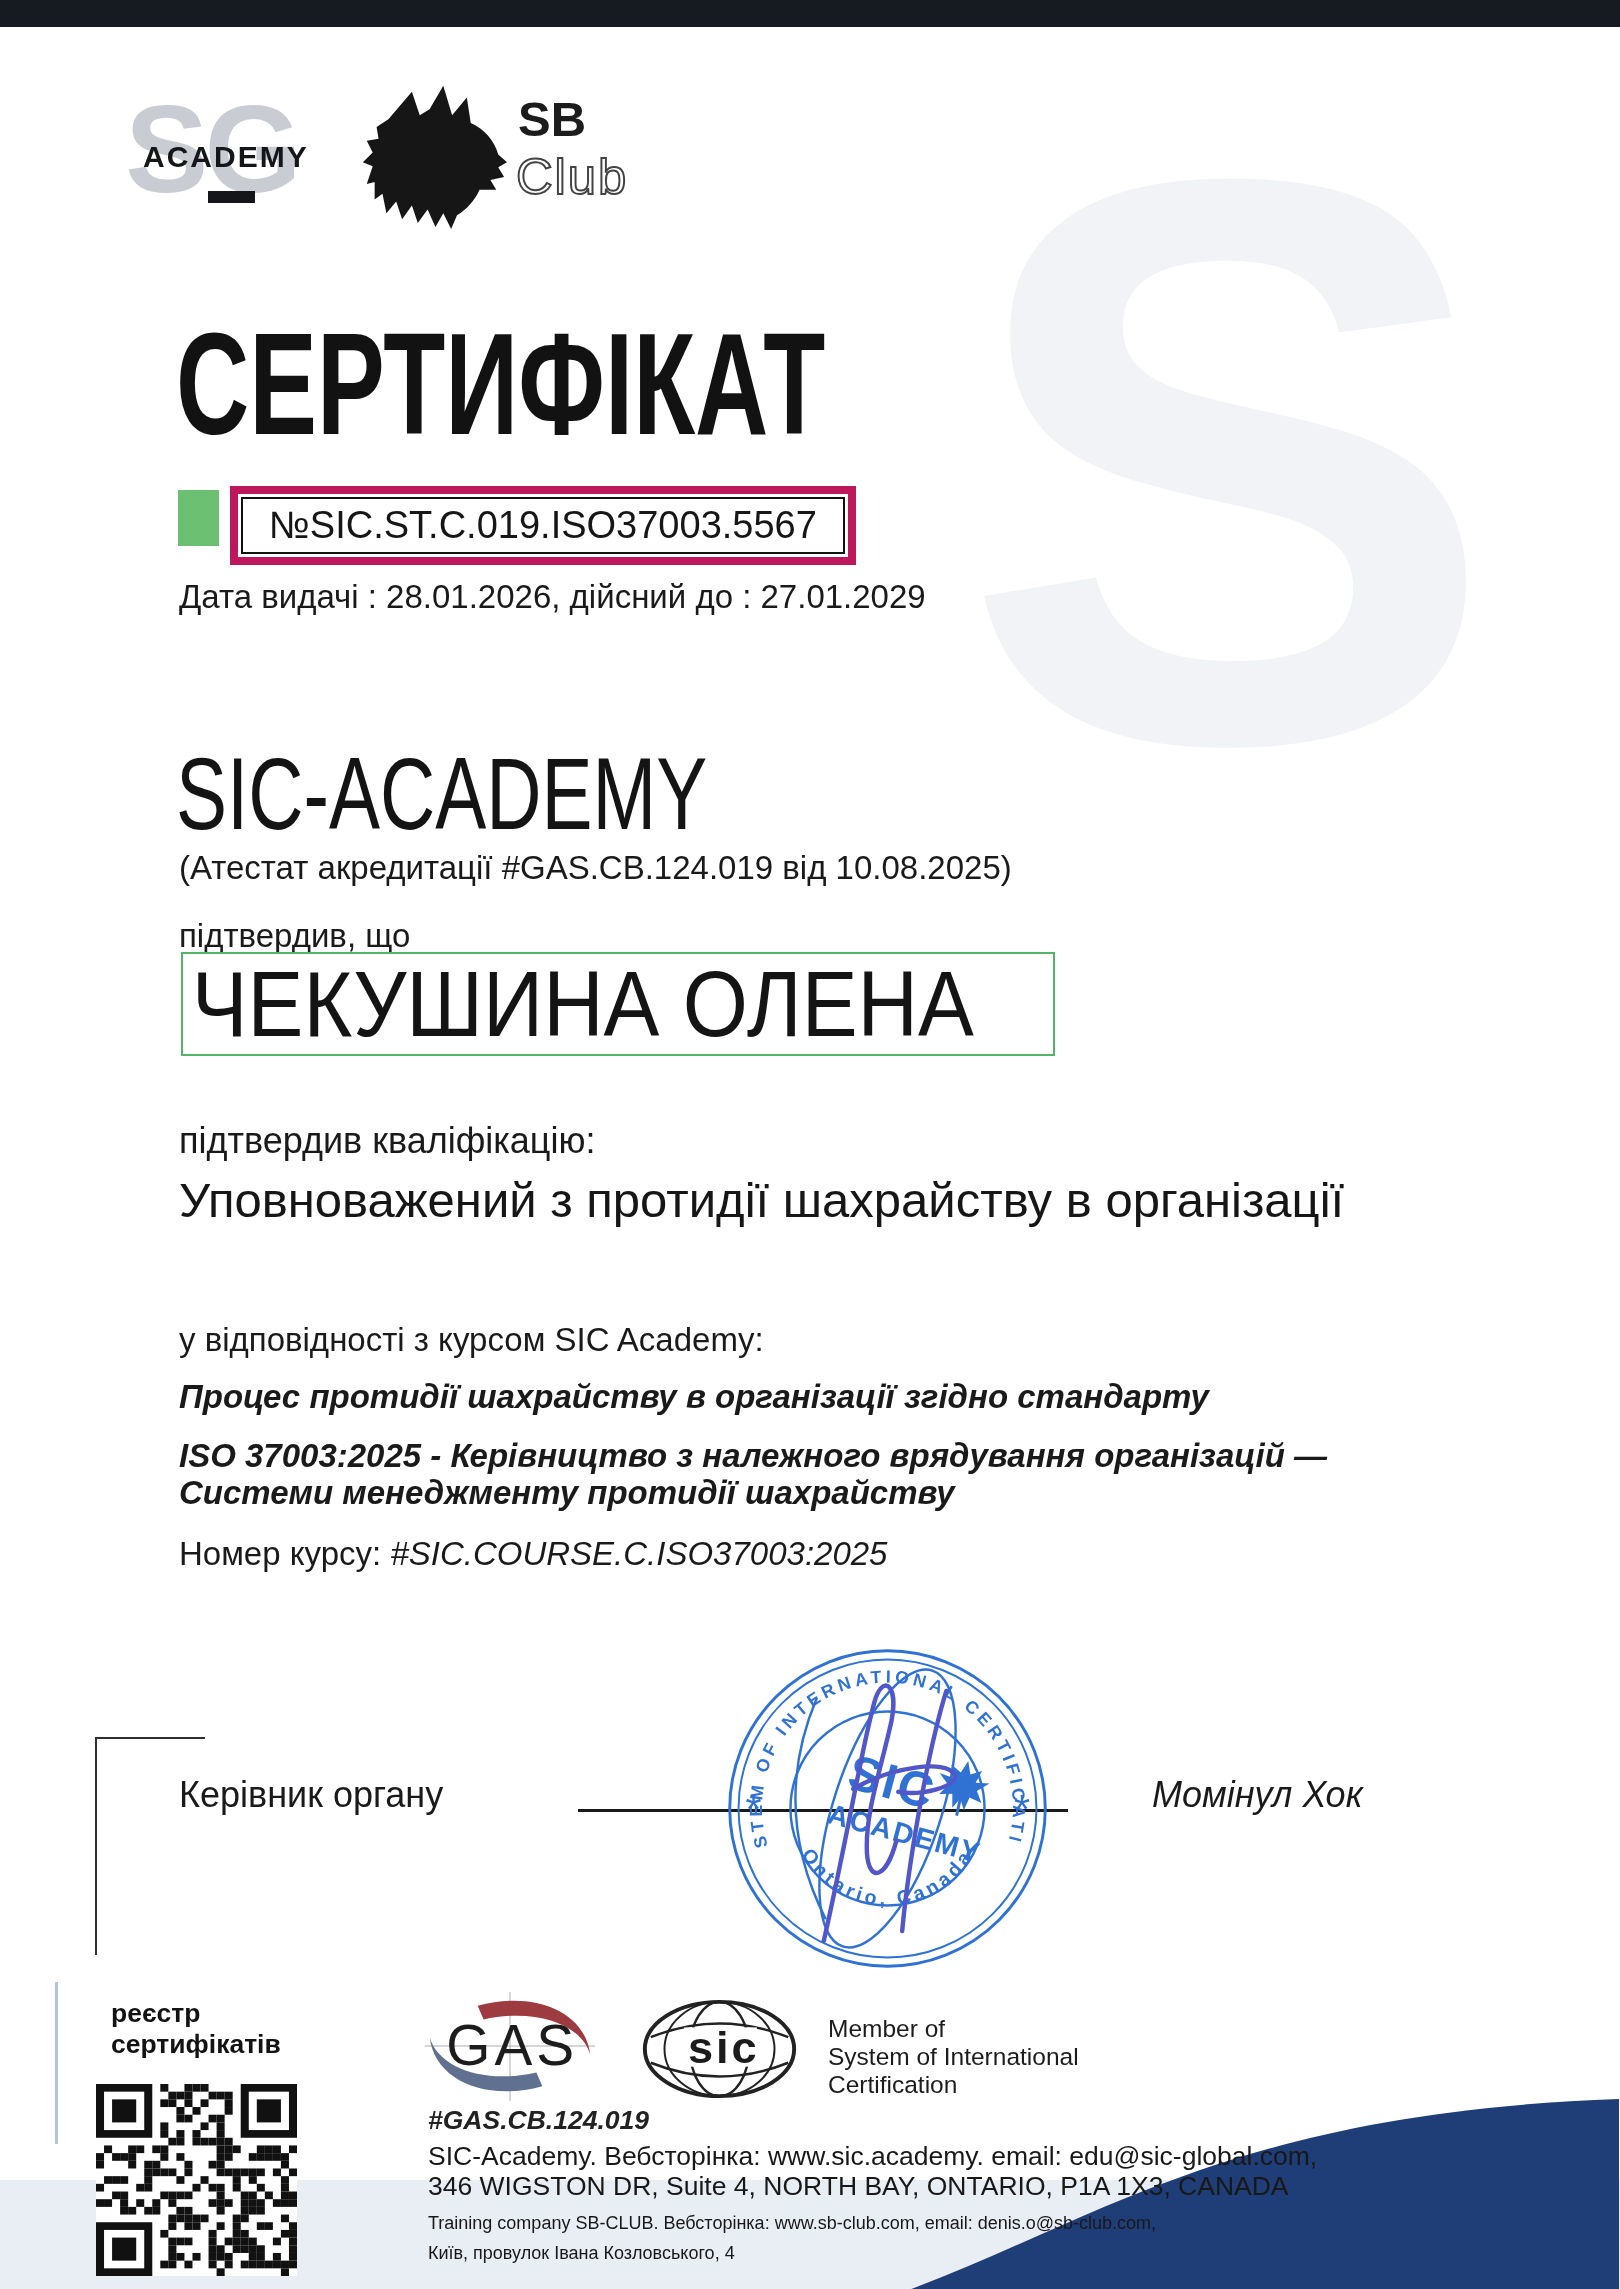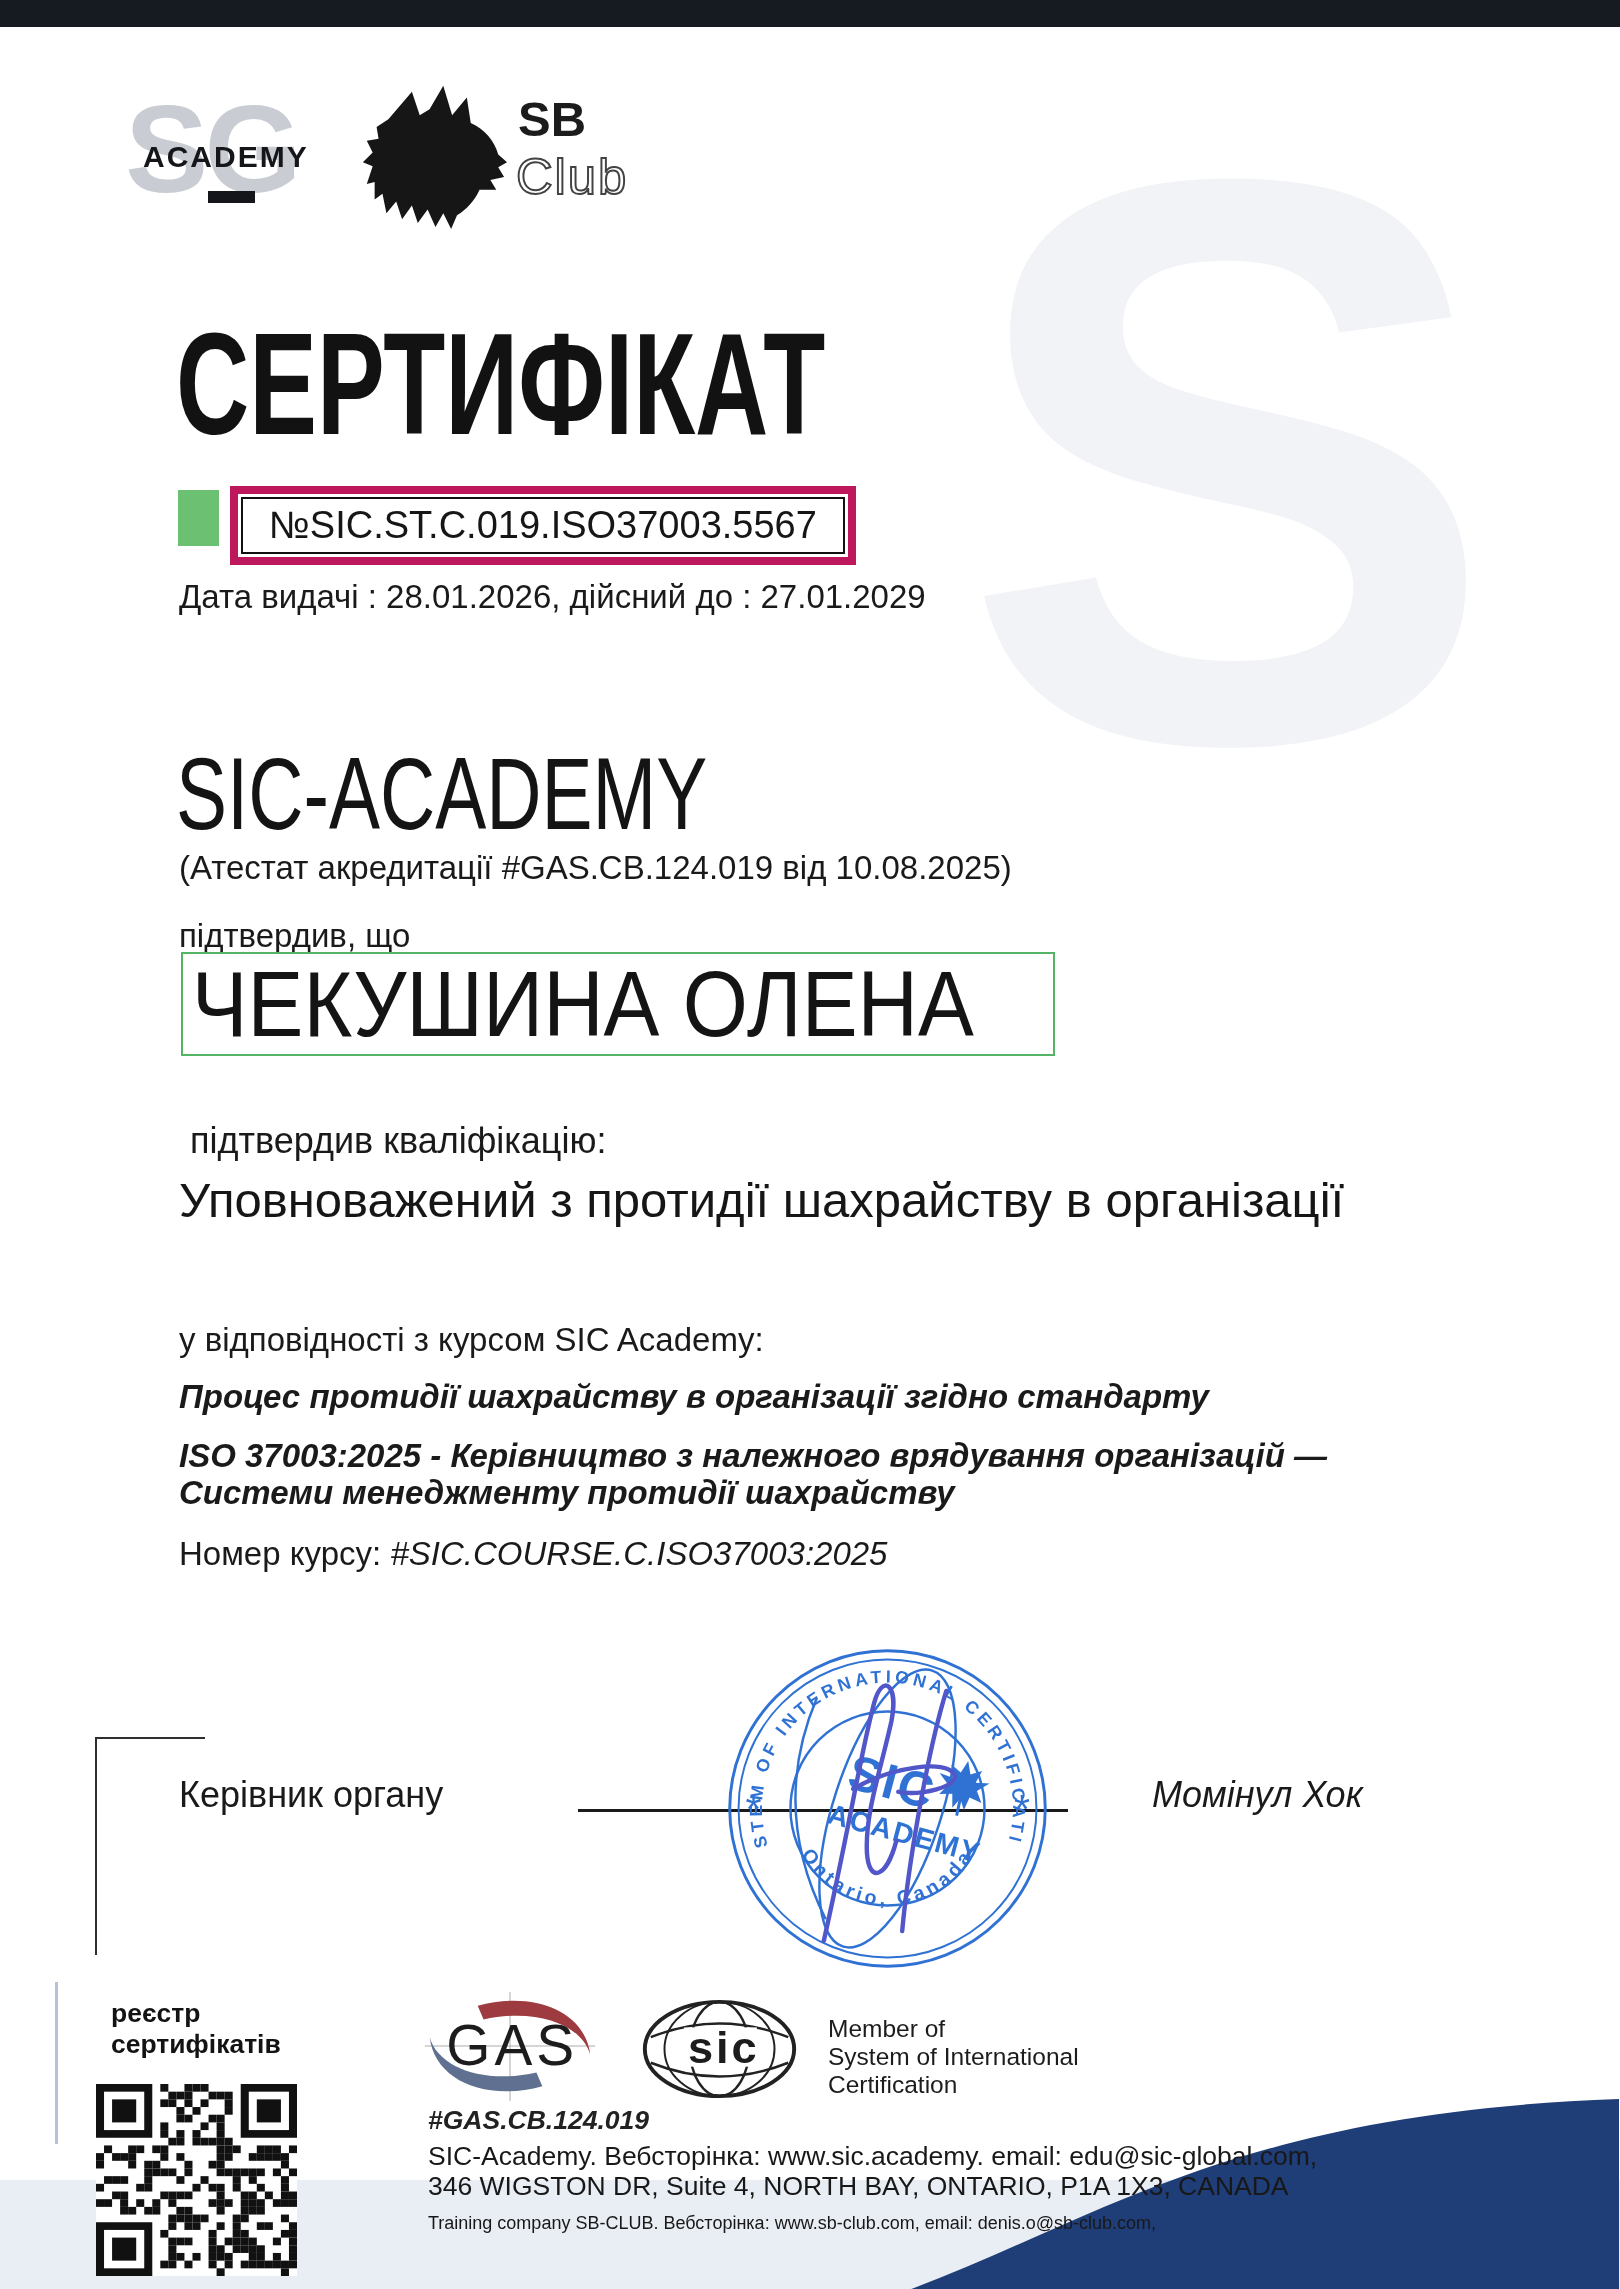--- a/index.html
+++ b/index.html
@@ -29,21 +29,21 @@
   .org-label{left:179px;top:706px;font-size:36px;font-weight:bold;}
   .org-name{left:176px;top:743px;font-size:102px;font-weight:400;line-height:1;color:#141414;
             transform:scaleX(.75);transform-origin:left top;white-space:nowrap;}
   .accred{left:179px;top:849px;font-size:33px;}
   .certifies{left:179px;top:917px;font-size:33px;}
   
   .name-box{left:181px;top:952px;width:870px;height:100px;border:2.9px solid #53b465;background:#fff;
             display:flex;align-items:center;}
   .name-text{font-size:93px;font-weight:400;color:#141414;line-height:1;padding-left:9.8px;
              transform:scaleX(.9);transform-origin:left center;white-space:nowrap;}
-  .qual-label{left:190px;top:1120px;font-size:36px;}
+  .qual-label{left:179px;top:1120px;font-size:36px;}
   .qualification{left:179px;top:1172px;font-size:49px;color:#161616;}
   
   .course-intro{left:179px;top:1321px;font-size:33px;}
   .course-title{left:179px;top:1378px;font-size:33px;font-weight:bold;font-style:italic;}
   .course-std{left:179px;top:1437px;font-size:33px;font-weight:bold;font-style:italic;line-height:37px;}
   .course-num{left:179px;top:1535px;font-size:33px;}
   .course-num i{font-style:italic;}
   
   .sig-label{left:179px;top:1774px;font-size:36px;}
   .sig-line{left:578px;top:1809px;width:490px;height:2.9px;background:#1a1a1a;}
@@ -415,16 +415,17 @@
     <div>System of International</div>
     <div>Certification</div>
   </div>
 
   <div class="abs addr">
     <div>SIC-Academy. Вебсторінка: www.sic.academy. email: edu@sic-global.com,</div>
     <div>346 WIGSTON DR, Suite 4, NORTH BAY, ONTARIO, P1A 1X3, CANADA</div>
   </div>
   <div class="abs addr2">
     <div>Training company SB-CLUB. Вебсторінка: www.sb-club.com, email: denis.o@sb-club.com,</div>
+    <div>Київ, провулок Івана Козловського, 4</div>
   </div>
 
 </div>
 
 
 </body></html>

